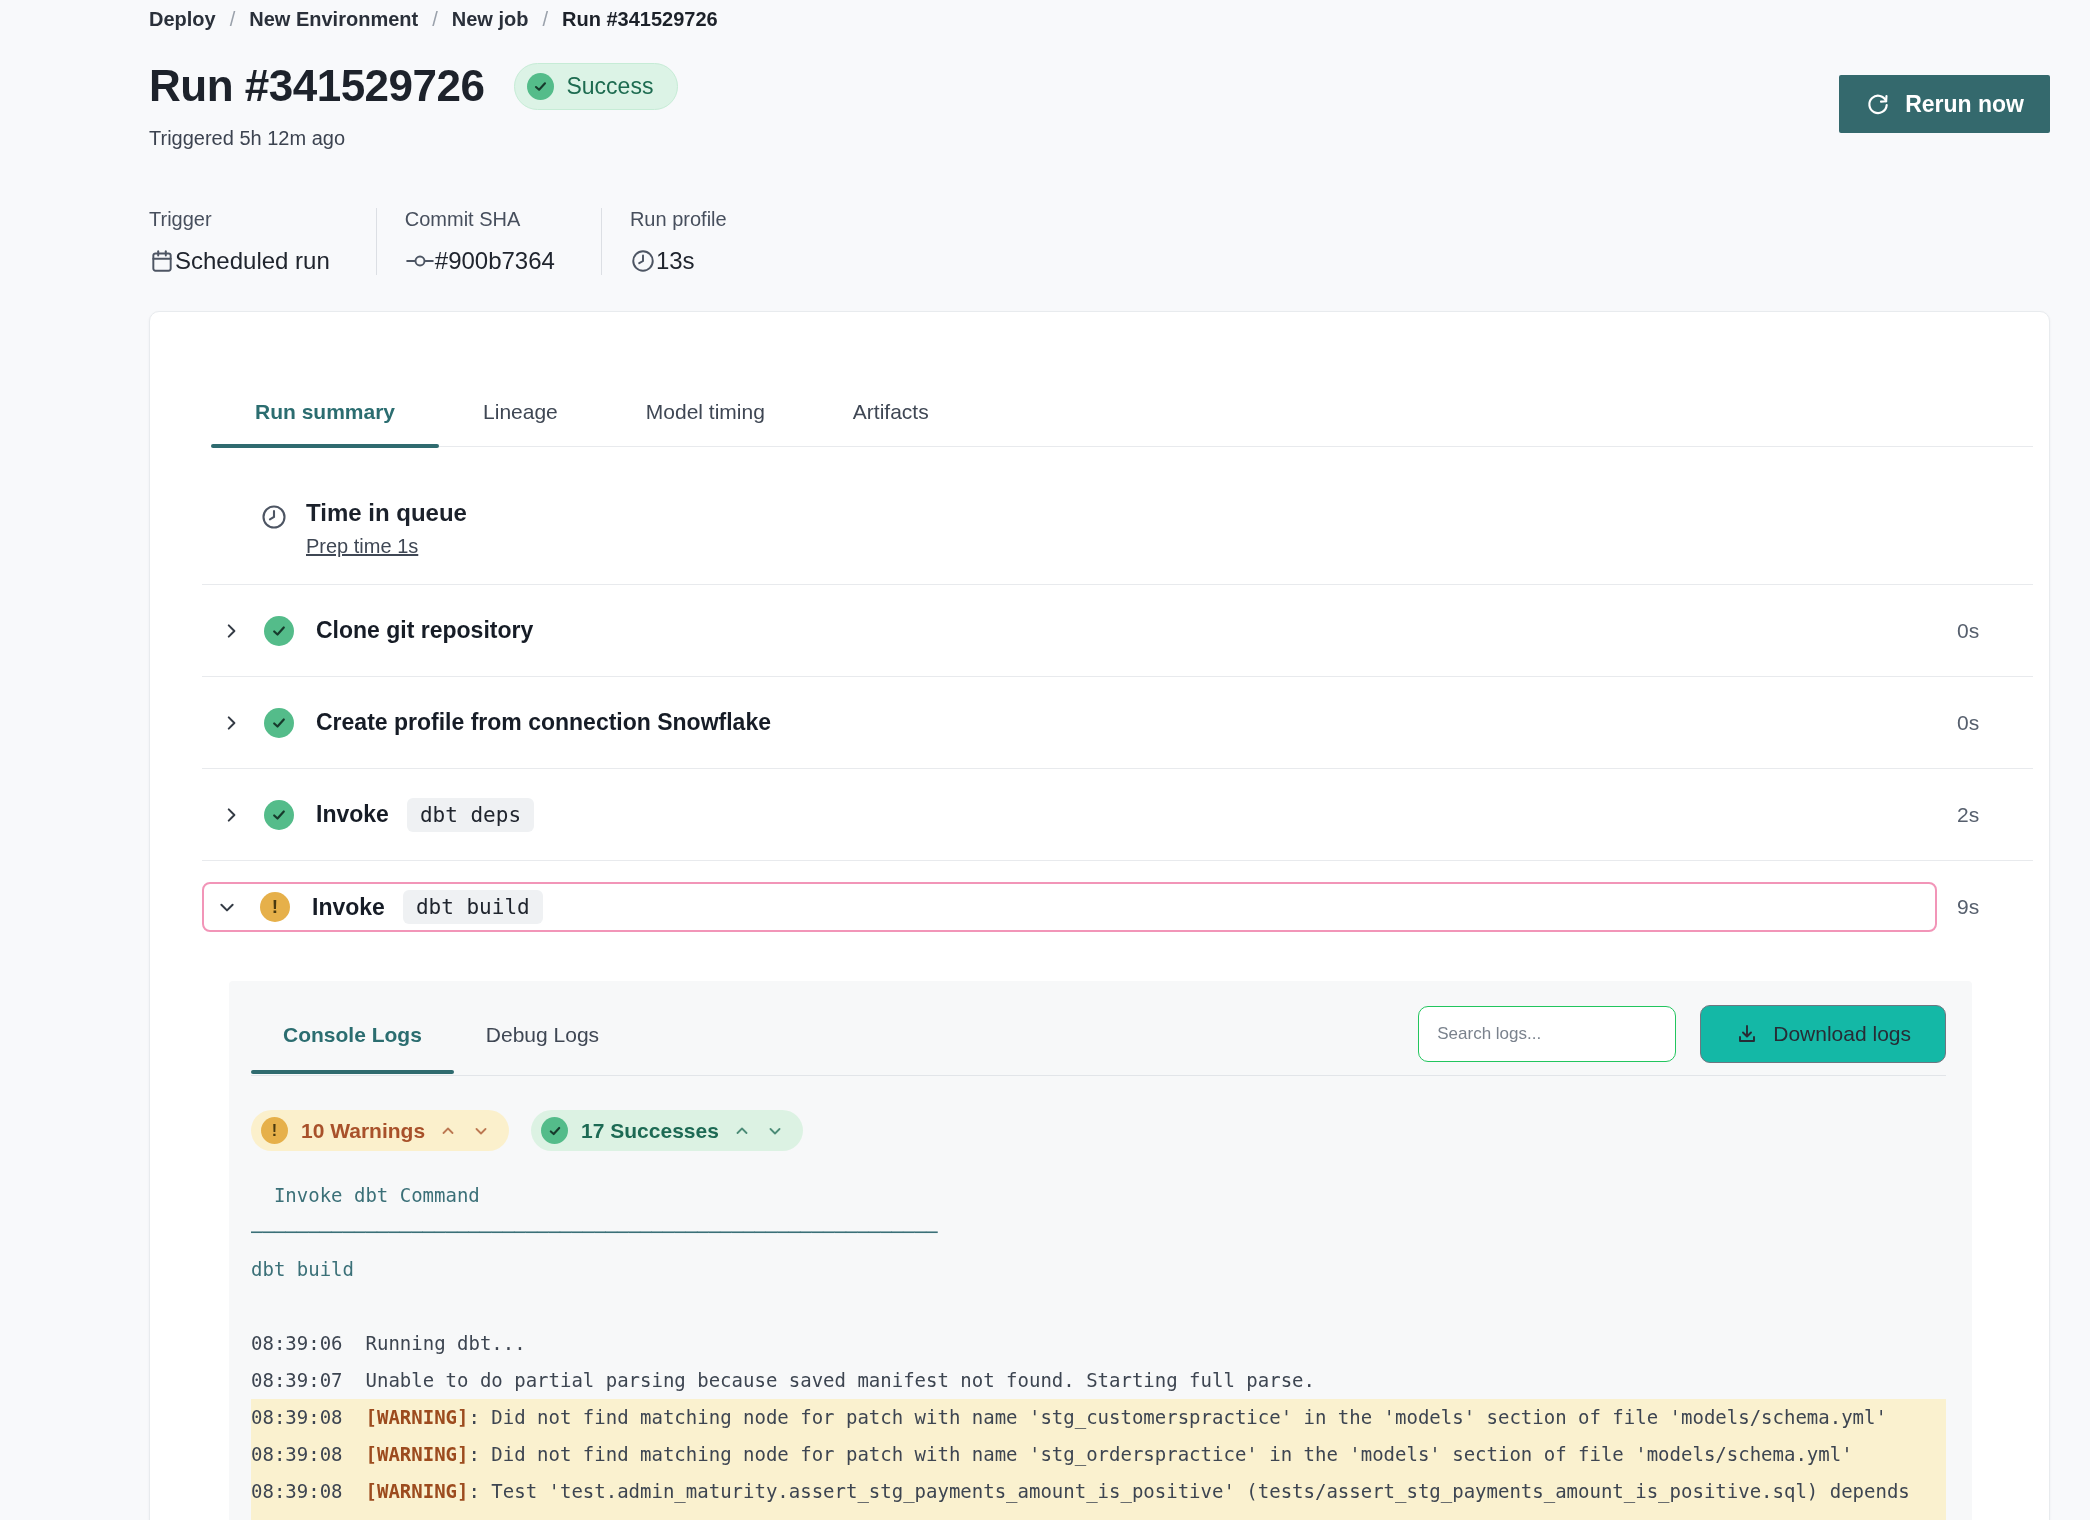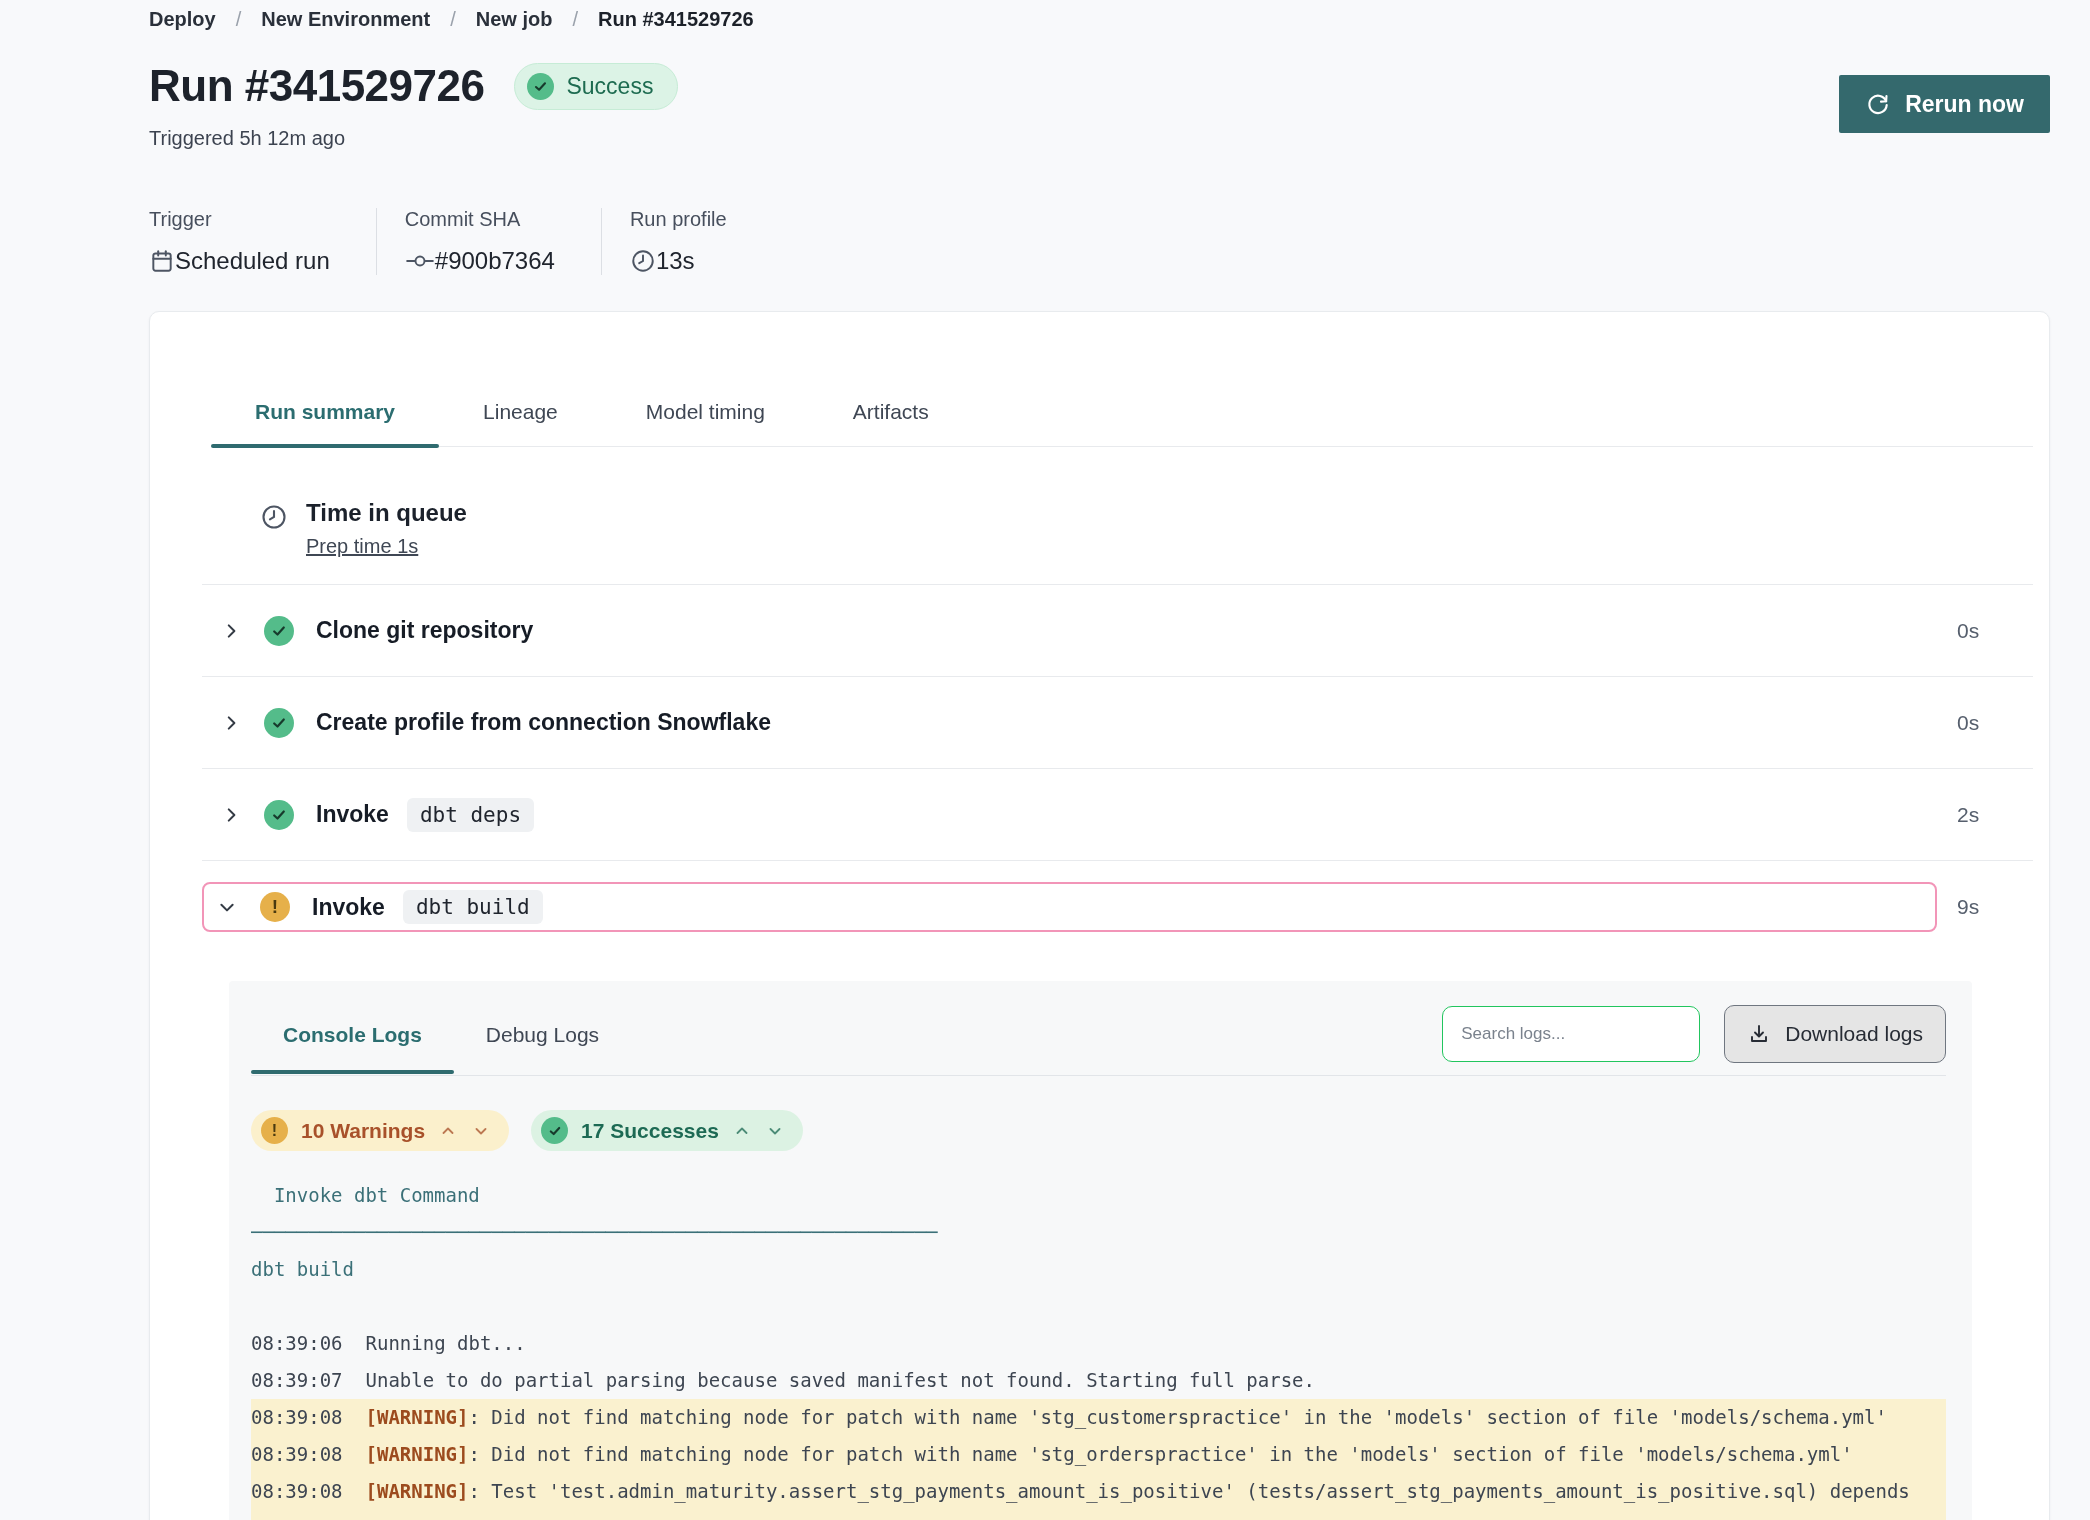--- a/index.html
+++ b/index.html
@@ -1,21 +1,21 @@
 <!DOCTYPE html>
 <html><head>
 <meta charset="utf-8">
 <style>
   * { margin:0; padding:0; box-sizing:border-box; }
   html,body { width:2090px; height:1520px; overflow:hidden; background:#f8f9fb;
               font-family:"Liberation Sans", sans-serif; color:#20252e; }
 
   
   .top { padding:8px 40px 0 149px; }
-  .crumbs { font-size:20px; display:flex; gap:20px; align-items:flex-start; }
+  .crumbs { font-size:20px; display:flex; gap:14px; align-items:flex-start; }
   .crumbs a { color:#2a303a; font-weight:600; text-decoration:none; cursor:pointer; }
   .crumbs .sep { color:#9aa1ab; font-weight:400; }
   .crumbs .current { font-weight:700; color:#1c2129; }
 
   .header-row { display:flex; align-items:flex-start; justify-content:space-between; margin-top:30px; }
   .title-wrap { display:flex; align-items:center; gap:30px; }
   .page-title { font-size:44px; font-weight:700; color:#1d222b; letter-spacing:-0.5px; }
   .status-pill { display:flex; align-items:center; gap:12px; background:#dcf3e6;
                  border:1px solid #c6ecd6; border-radius:28px; padding:9px 24px 9px 12px;
                  font-size:23px; color:#1d6b50; }
@@ -77,21 +77,21 @@
               padding-bottom:12px; }
   .ltab { font-size:21px; color:#3f4754; padding:16px 32px 14px; cursor:pointer; position:relative; }
   .ltab.active { color:#2b6d70; font-weight:700; }
   .ltab.active::after { content:''; position:absolute; left:0; right:0; bottom:-13px;
                         height:4px; background:#2f6b6f; border-radius:2px; }
   .search-input { margin-left:auto; width:258px; height:56px; border:1px solid #22c55e;
                   border-radius:10px; background:#fff; padding:0 18px; font-size:17px;
                   font-family:inherit; color:#20252e; }
   .search-input::placeholder { color:#7a828d; }
   .dl-btn { display:flex; align-items:center; gap:14px; margin-left:24px; height:58px;
-            padding:0 22px; background:#e5e5e5; border:1px solid #6f7680; border-radius:10px;
+            padding:0 34px; background:#14b8a6; border:1px solid #6f7680; border-radius:10px;
             font-size:21px; color:#272c35; cursor:pointer; font-family:inherit; }
 
   .badge-row { display:flex; gap:22px; margin-top:34px; }
   .badge { display:flex; align-items:center; gap:13px; border-radius:999px;
            padding:7px 18px 7px 10px; font-size:21px; font-weight:700; }
   .badge.warn-badge { background:#fbf0cc; color:#a8512a; }
   .badge.ok-badge { background:#dcf2e3; color:#1d6a54; }
   .badge .warn-circle, .badge .ok-circle { margin-left:0; width:27px; height:27px; font-size:16px; }
   .badge-chev { background:none; border:none; padding:2px; display:flex; cursor:pointer;
                 color:inherit; opacity:.75; }

